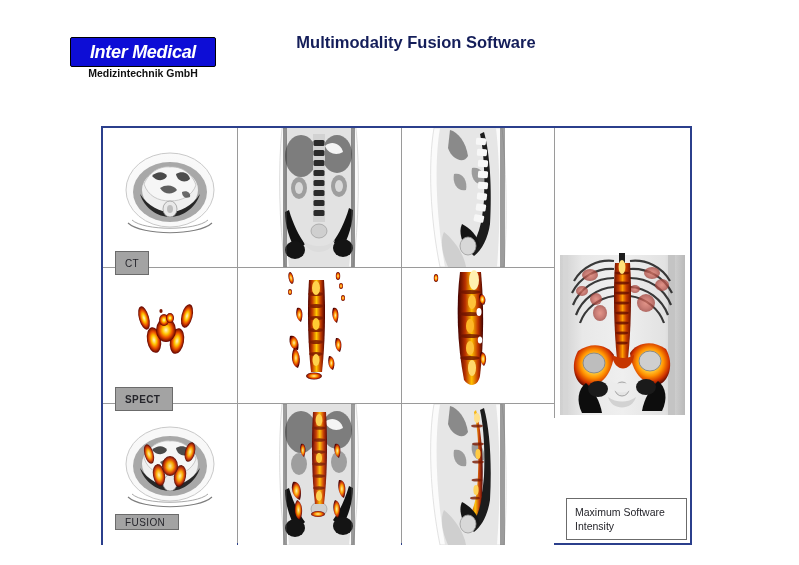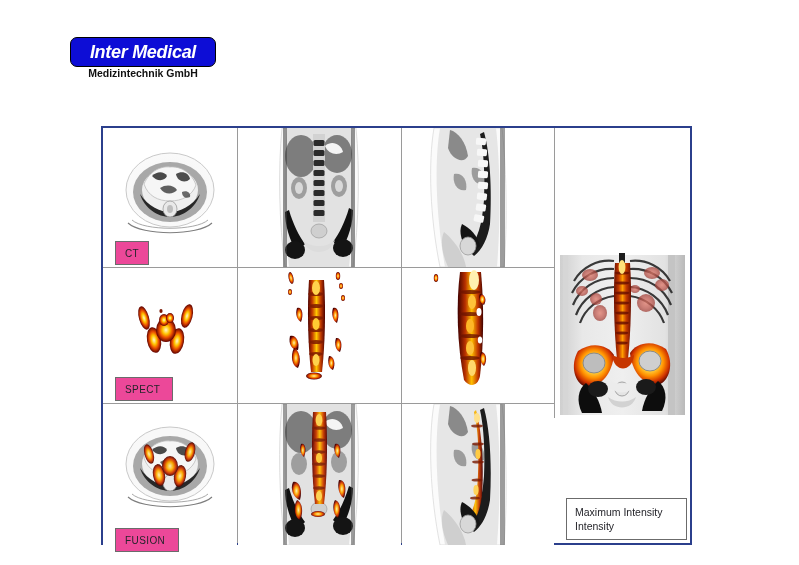--- a/index.html
+++ b/index.html
@@ -21,21 +21,21 @@
     position: absolute;
     left: 70px;
     top: 37px;
     width: 146px;
   }
   #logo-badge {
     width: 146px;
     height: 30px;
     background: #0d0dd6;
     border: 1.5px solid #000000;
-    border-radius: 7px;
+    border-radius: 2px;
     box-sizing: border-box;
     display: flex;
     align-items: center;
     justify-content: center;
   }
   #logo-badge-text {
     color: #ffffff;
     font-size: 18px;
     font-weight: bold;
     font-style: italic;
@@ -110,33 +110,34 @@
     position: absolute;
     left: 0; top: 0;
     width: 100%; height: 100%;
   }
   .img-wrap svg { display: block; }
 
   
   .caption-box {
     position: absolute;
     border: 1px solid #6b6b6b;
-    background: #ec4899;
+    background: #a3a3a3;
     box-sizing: border-box;
     display: flex;
     align-items: center;
     padding: 0 9px;
     font-size: 10px;
     color: #25252b;
     letter-spacing: 0.4px;
     white-space: nowrap;
+    margin-top: 10px;
   }
   #label-ct    { left: 12px;  top: 113px; width: 34px;  height: 24px; }
-  #label-spect { left: 12px;  top: 249px; width: 58px;  height: 24px; }
-  #label-fusion{ left: 12px;  top: 400px; width: 64px;  height: 24px; }
+  #label-spect { left: 12px;  top: 249px; width: 58px;  height: 24px; font-weight: bold; }
+  #label-fusion{ left: 12px;  top: 376px; width: 64px;  height: 16px; }
 
   #label-mip {
     position: absolute;
     left: 463px;
     top: 370px;
     width: 121px;
     height: 42px;
     border: 1px solid #6b6b6b;
     background: #ffffff;
     box-sizing: border-box;
@@ -150,20 +151,21 @@
 <body>
 
 <div id="logo-block">
   <div id="logo-badge">
     <span id="logo-badge-text">Inter Medical</span>
   </div>
   <div id="logo-sub">Medizintechnik GmbH</div>
 </div>
 
 <div id="title-block">
+  <div>Multimodality Fusion Software</div>
 </div>
 
 <div id="panel">
   <div id="panel-inner">
 
     <div class="vline c1"></div>
     <div class="vline c2"></div>
     <div class="vline c3"></div>
     <div class="hline r1"></div>
     <div class="hline r2"></div>
@@ -613,18 +615,18 @@
           </g>
         </svg>
       </div>
     </div>
 
     <div class="caption-box" id="label-ct">CT</div>
     <div class="caption-box" id="label-spect">SPECT</div>
     <div class="caption-box" id="label-fusion">FUSION</div>
 
     <div id="label-mip">
-      <div>Maximum Intensity</div>
+      <div>Maximum Software</div>
       <div>Intensity</div>
     </div>
 
   </div>
 </div>
 
 </body></html>

